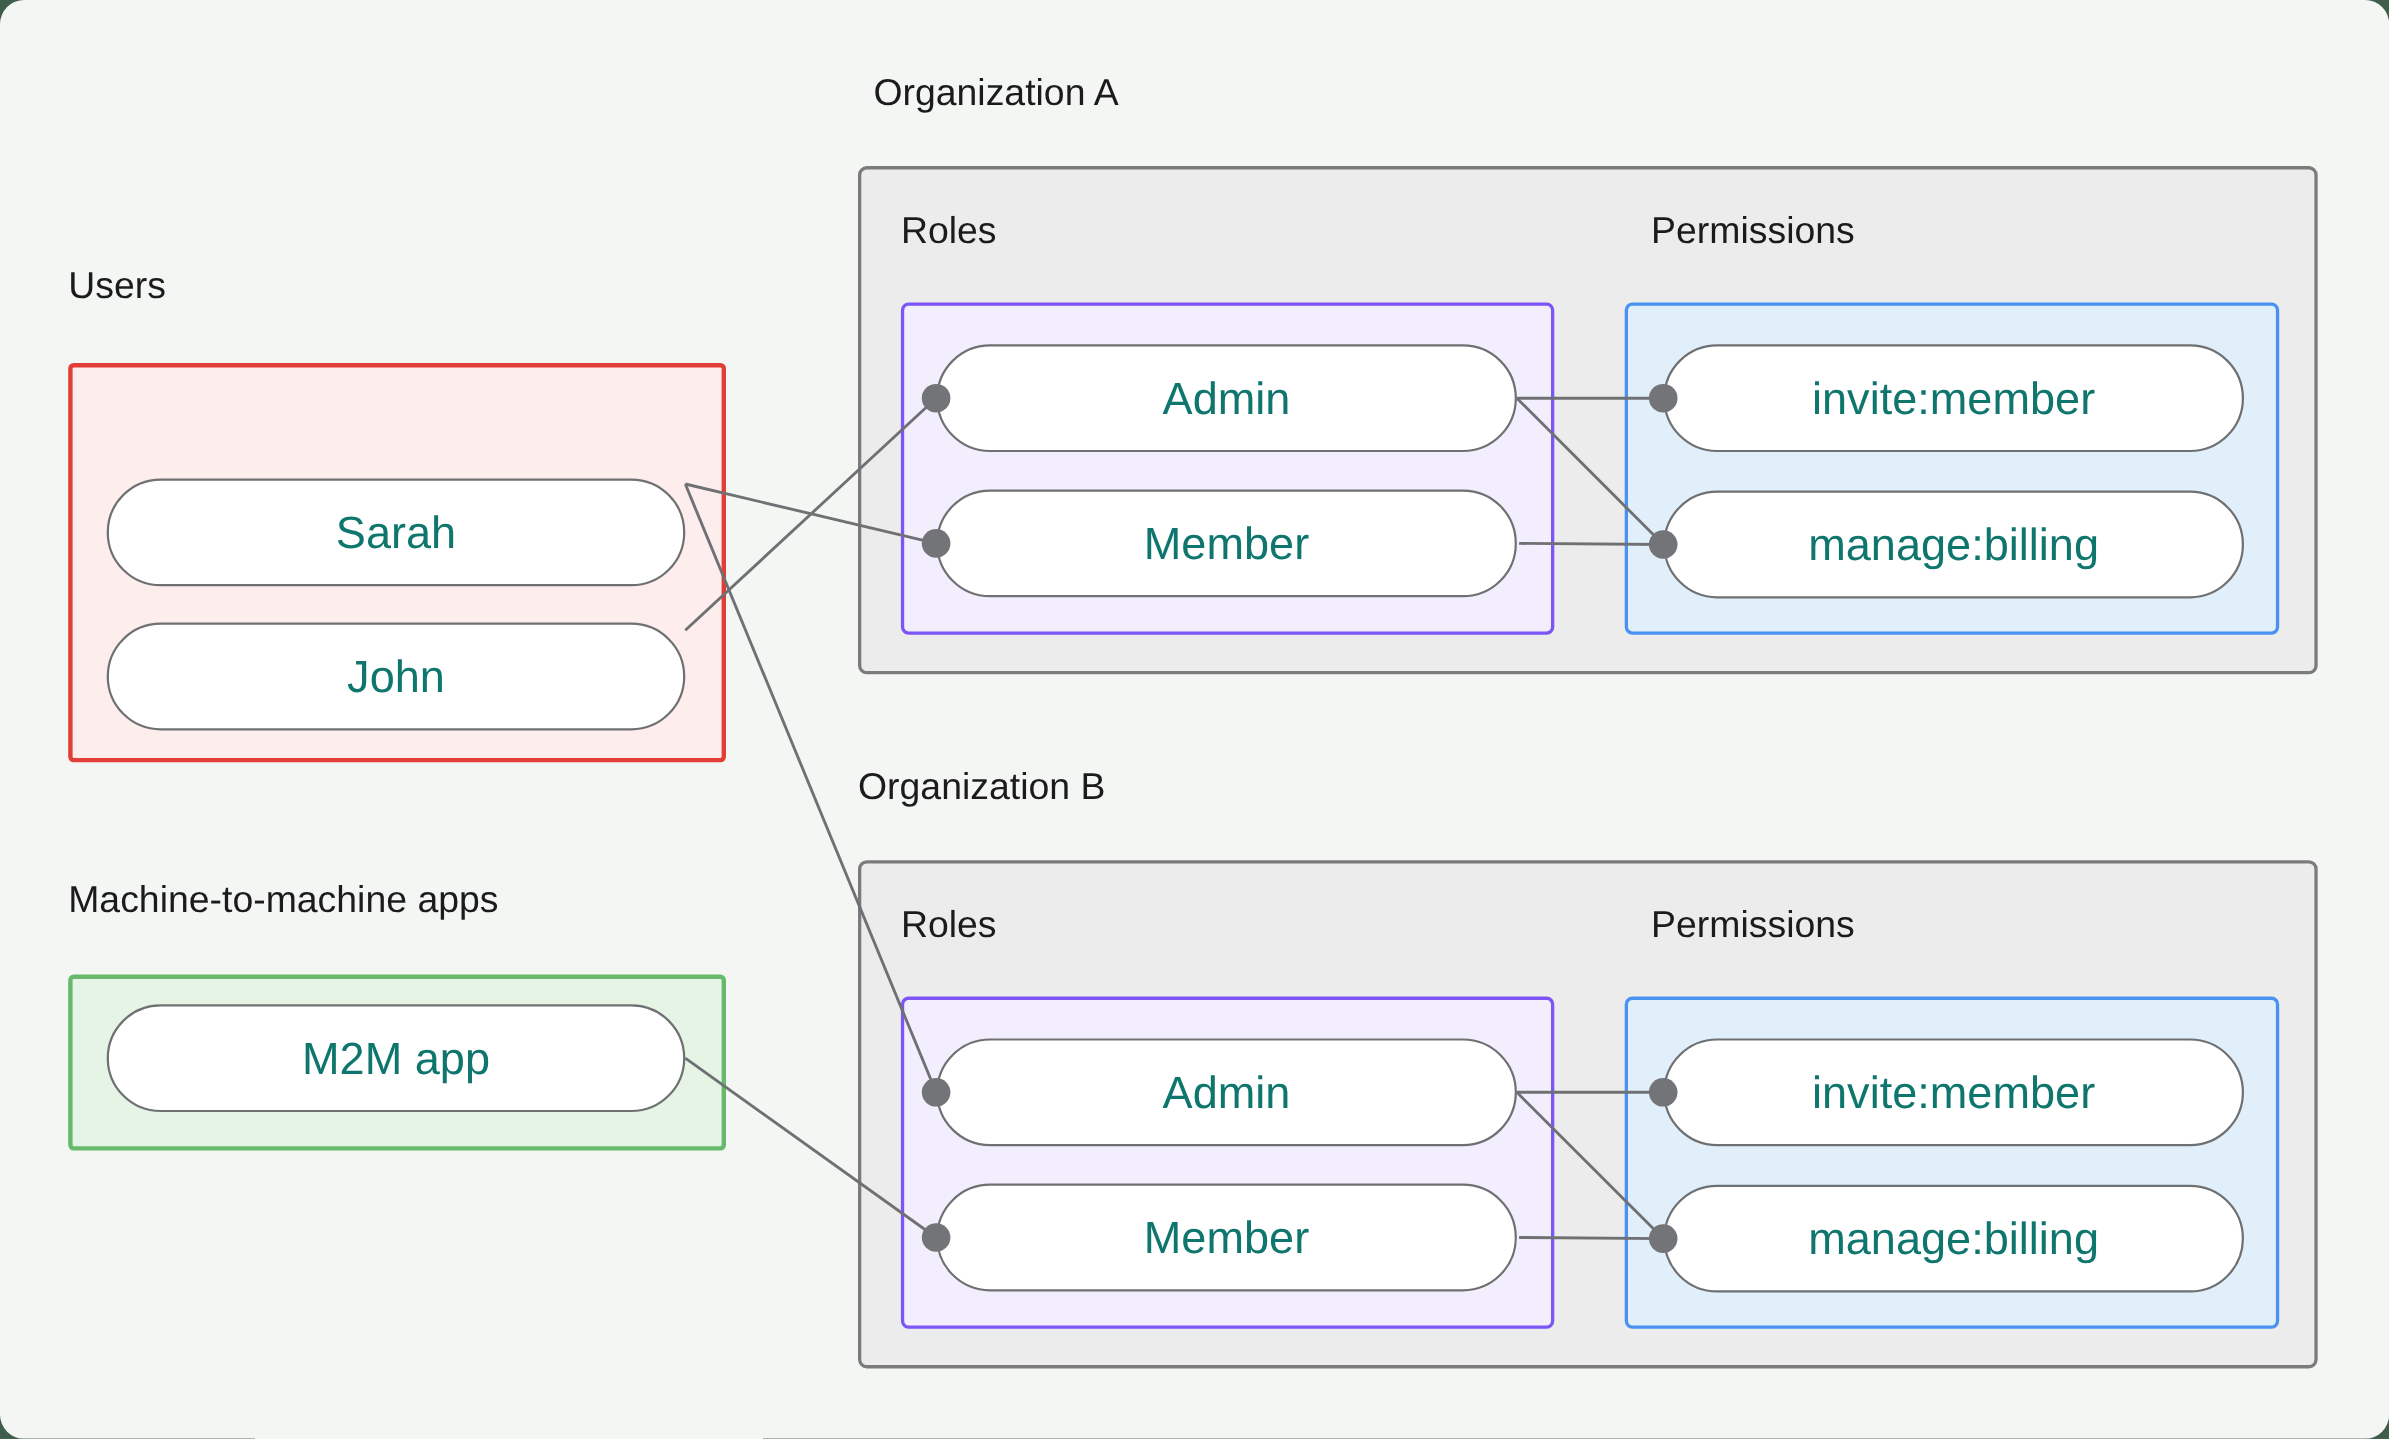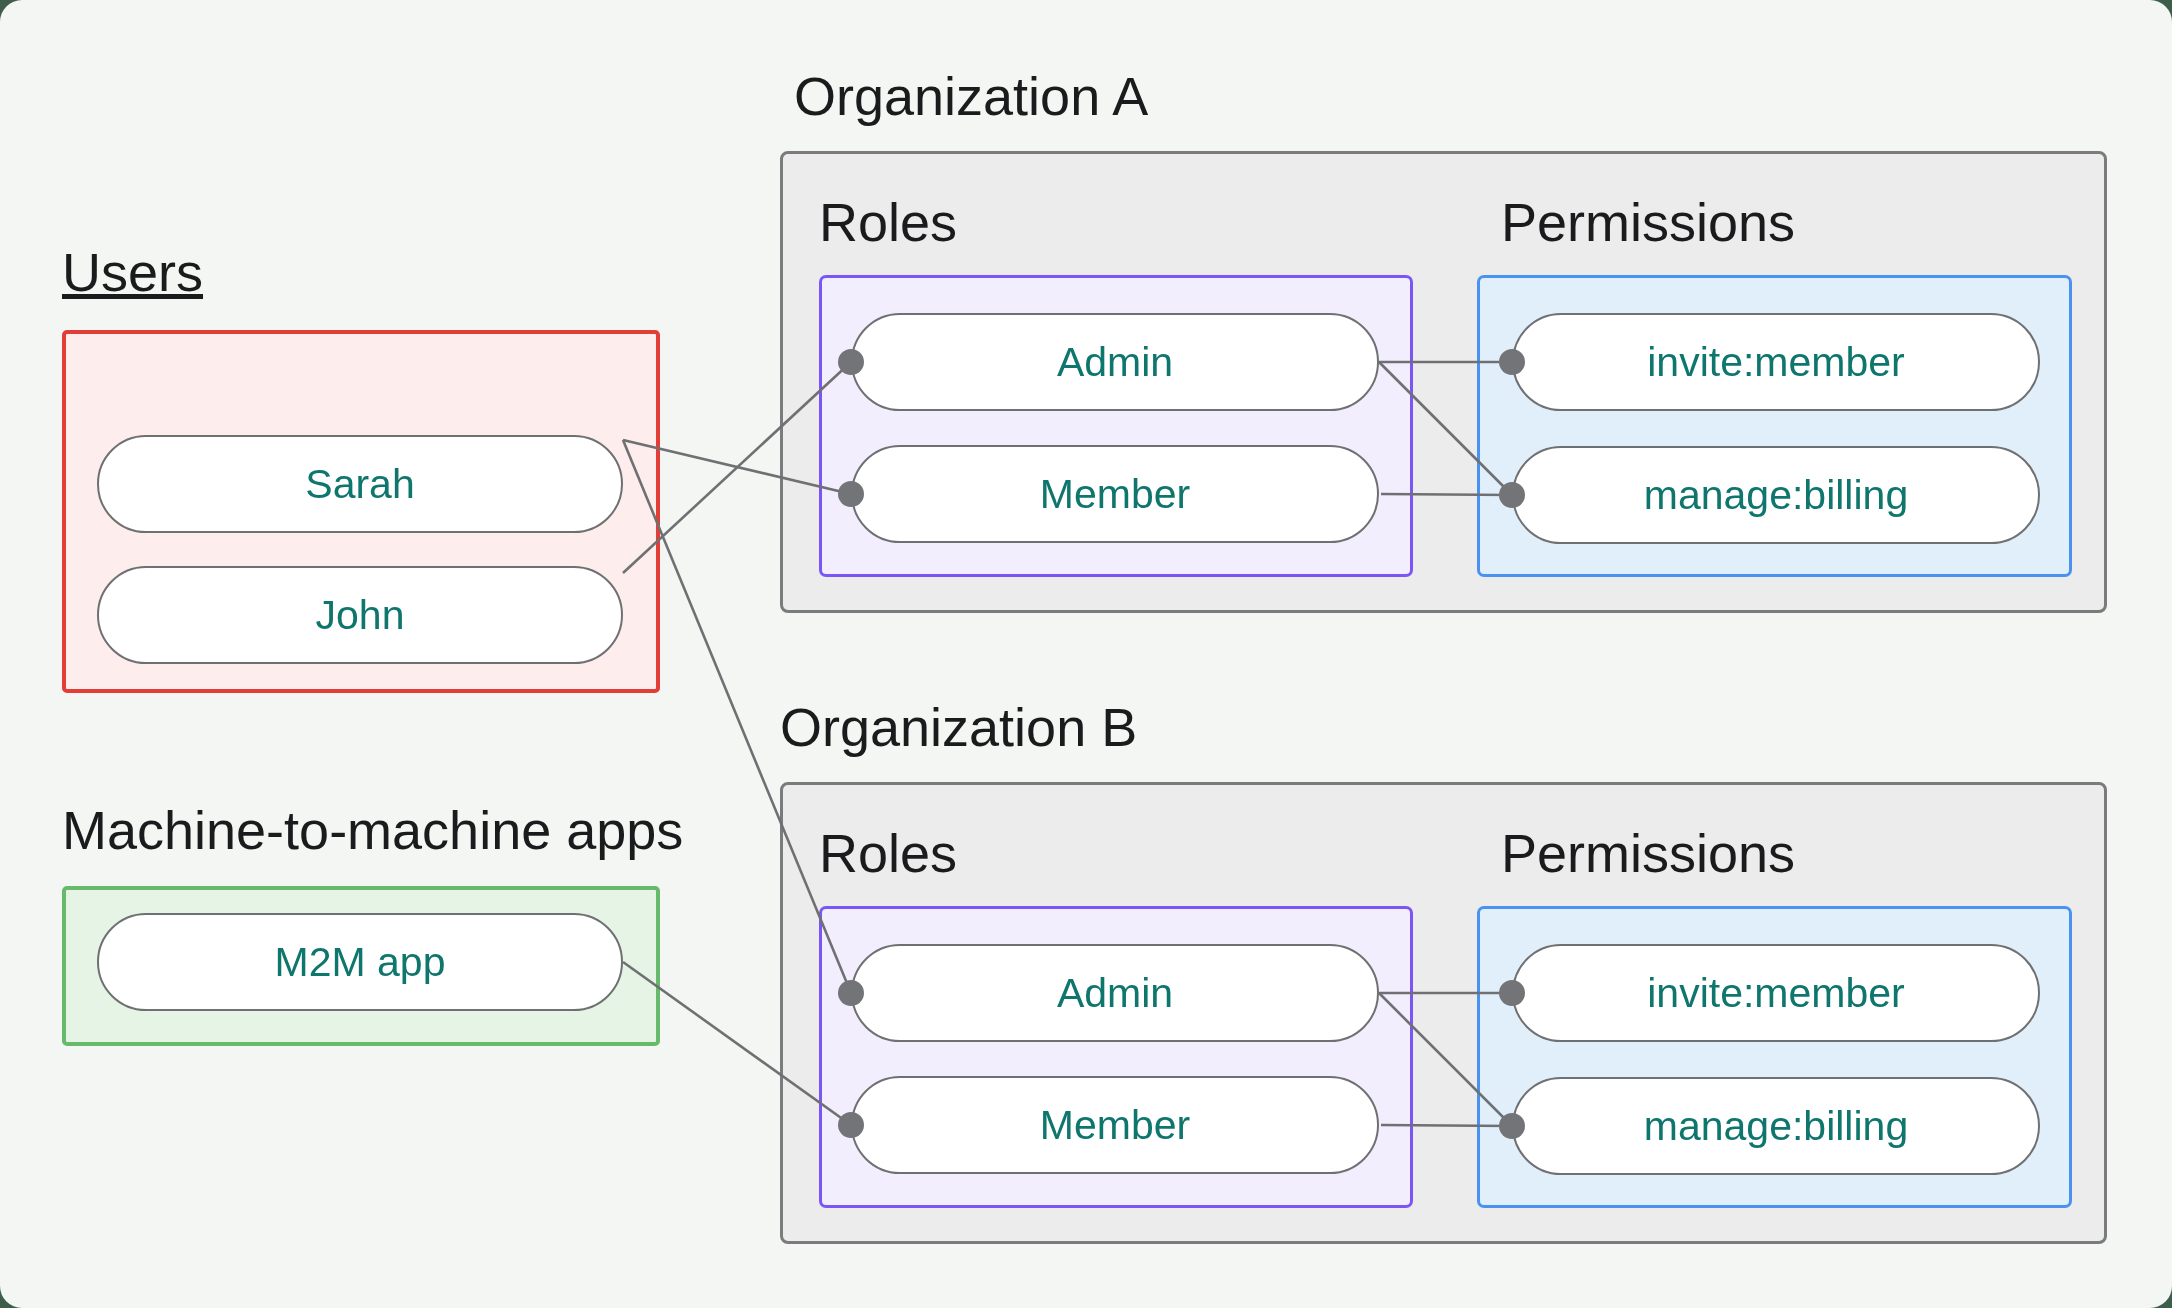--- a/index.html
+++ b/index.html
@@ -7,21 +7,21 @@
     position: relative;
     width: 2172px; height: 1308px;
     background: #f4f6f3;
     border-radius: 22px;
     overflow: hidden;
     font-family: "Liberation Sans", "DejaVu Sans", sans-serif;
     color: #1b1b1e;
   }
   .lbl {
     position: absolute;
-    font-size: 54px;
+    font-size: 34px;
     line-height: 1.25;
     font-weight: 500;
     color: #1b1b1e;
     white-space: nowrap;
     z-index: 4;
   }
   .box { position: absolute; box-sizing: border-box; z-index: 1; }
   .users-box   { left: 62px;  top: 330px; width: 598px;  height: 363px; background: #fdedec; border: 4px solid #e23d37; border-radius: 5px; }
   .m2m-box     { left: 62px;  top: 886px; width: 598px;  height: 160px; background: #e6f4e6; border: 4px solid #67b96b; border-radius: 5px; }
   .org-box     { width: 1327px; height: 462px; background: #ececec; border: 3.5px solid #7b7b7d; border-radius: 8px; }
@@ -56,21 +56,21 @@
   }
   svg.edges line { stroke: #6f7073; stroke-width: 2.6px; }
   svg.edges circle { fill: #737478; }
 </style>
 </head>
 <body>
 
 <div class="canvas">
 
   <div>
-    <div class="lbl" style="left:62px; top:239px;text-decoration:underline;">Users</div>
+    <div class="lbl" style="left:62px; top:239px;">Users</div>
     <div class="box users-box"></div>
     <div class="pill pill-user" style="top:391px;margin-top:44px;">
       <span>Sarah</span>
     </div>
     <div class="pill pill-user" style="top:524px;margin-top:42px;">
       <span>John</span>
     </div>
   </div>
 
   <div>

